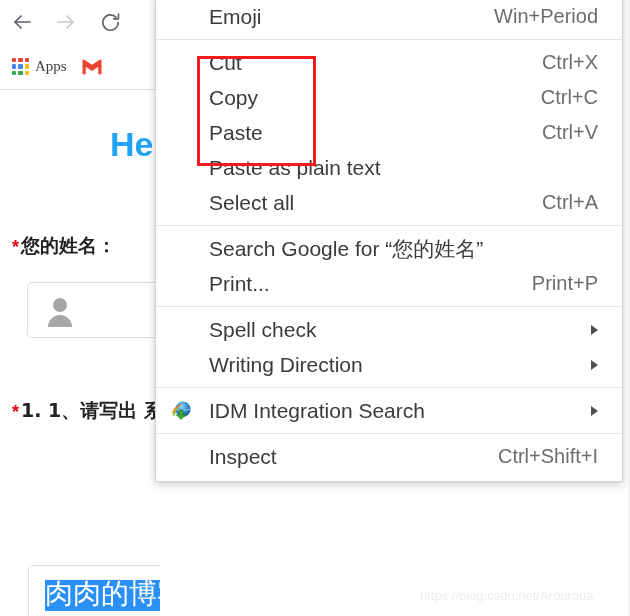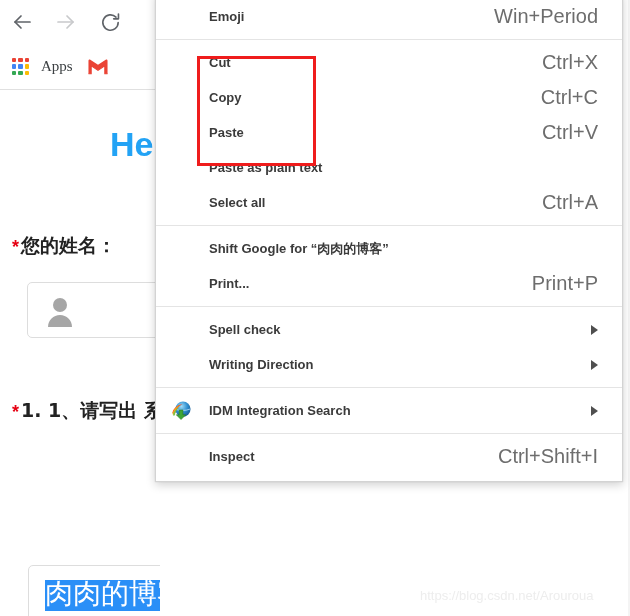--- a/index.html
+++ b/index.html
@@ -44,21 +44,21 @@
     width: 160px; height: 45px;
     background: #ffffff;
     display: flex;
     align-items: center;
     padding-left: 12px;
     box-sizing: border-box;
   }
   .bk-item {
     display: flex;
     align-items: center;
-    gap: 12px;
+    gap: 6px;
     margin-right: 14px;
   }
   .apps-grid {
     width: 17px; height: 17px;
     display: grid;
     grid-template-columns: repeat(3, 1fr);
     grid-template-rows: repeat(3, 1fr);
     gap: 2px;
   }
   .apps-grid i { display: block; border-radius: 1px; }
@@ -183,23 +183,22 @@
   .menu-item .mi-icon {
     position: absolute;
     left: 14px;
     width: 22px; height: 22px;
     display: flex; align-items: center; justify-content: center;
   }
   .menu-item .mi-label {
     flex: 0 0 auto;
     padding-left: 31px;
     color: #3b3b3b;
-    font-size: 13px;
+    font-size: 21px;
     font-family: "Liberation Sans", sans-serif;
-    font-weight: bold;
   }
   .menu-item .mi-label.cjk {
     font-family: "Liberation Sans", "DejaVu Sans", sans-serif;
   }
   .menu-item .mi-accel {
     margin-left: auto;
     color: #6d6d6d;
     font-size: 20px;
     padding-right: 2px;
   }
@@ -356,21 +355,21 @@
       <span class="mi-label">Paste as plain text</span>
     </div>
     <div class="menu-item">
       <span class="mi-label">Select all</span>
       <span class="mi-accel">Ctrl+A</span>
     </div>
 
     <div class="menu-sep"></div>
 
     <div class="menu-item">
-      <span class="mi-label cjk">Shift Google for “肉肉的博客”</span>
+      <span class="mi-label cjk">Search Google for “您的姓名”</span>
       <span class="mi-accel"></span>
     </div>
     <div class="menu-item">
       <span class="mi-label">Print...</span>
       <span class="mi-accel">Print+P</span>
     </div>
 
     <div class="menu-sep"></div>
 
     <div class="menu-item">

